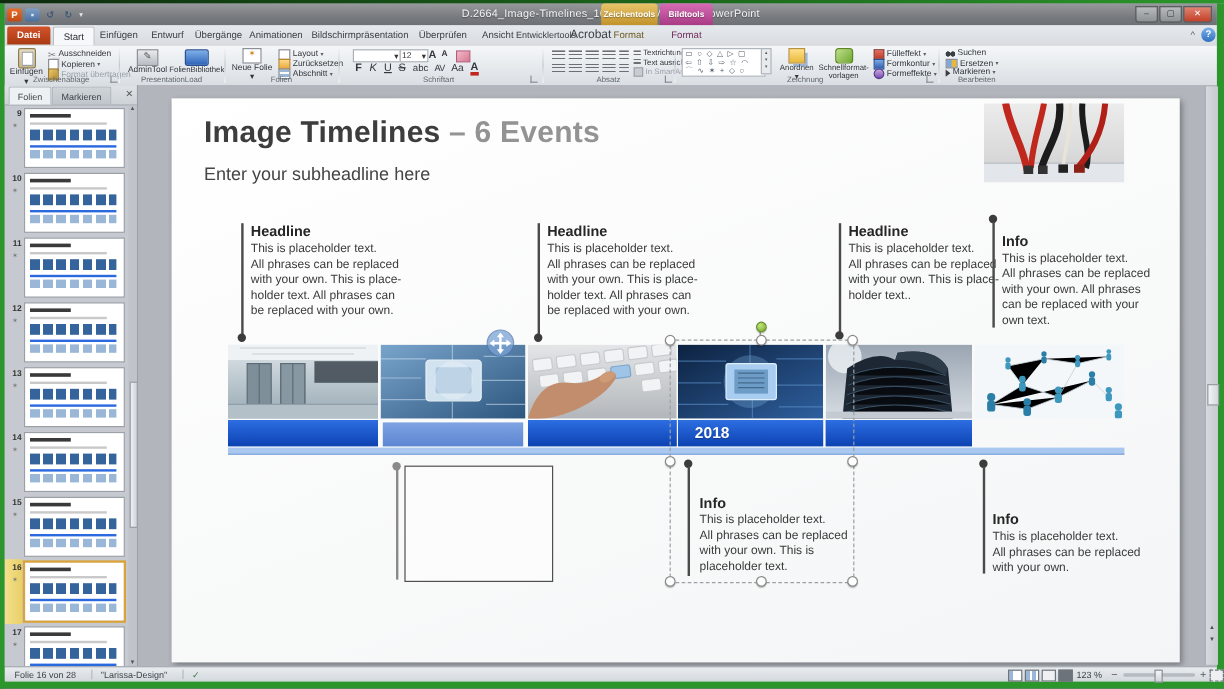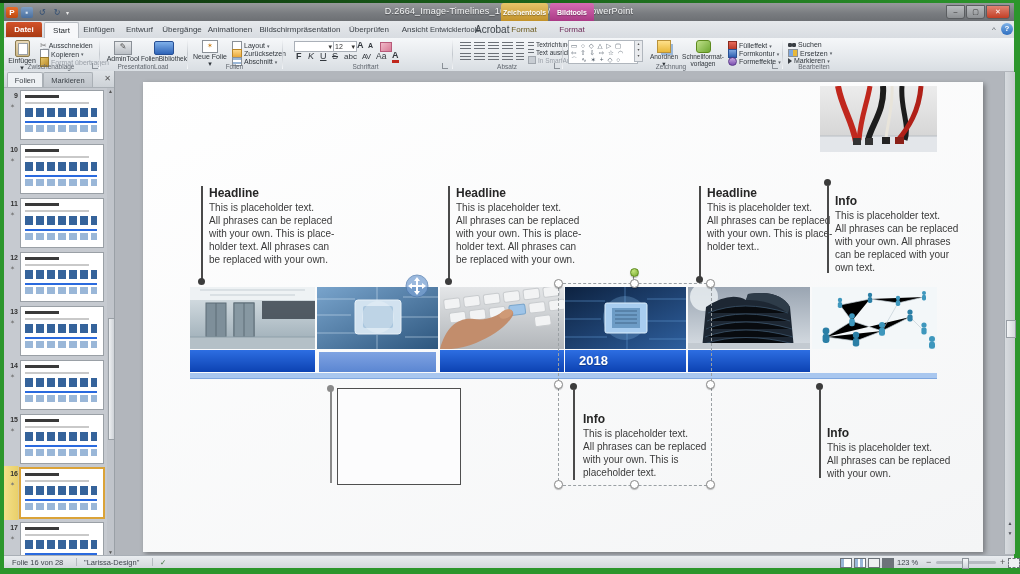--- a/index.html
+++ b/index.html
@@ -395,20 +395,22 @@
       </div>
       <div class="p sbscroll">
         <div class="p sarrow" style="top:0;">▲</div>
         <div class="p sbthumb"></div>
         <div class="p sarrow" style="bottom:0;">▼</div>
       </div>
     </div>
 
     <div class="p slide">
 
+      <div class="p stitle"><span>Image Timelines</span><span class="suffix"> – 6 Events</span></div>
+      <div class="p ssub">Enter your subheadline here</div>
 
       <div class="p tl-img" style="left:677px;top:4px;width:117px;height:66px;">
         <svg width="117" height="66" viewBox="0 0 117 66">
           <defs>
               <linearGradient id="gcab" x1="0" y1="0" x2="0" y2="1">
                 <stop offset="0" stop-color="#ececec"></stop>
                 <stop offset="1" stop-color="#cfcfcf"></stop>
               </linearGradient>
             </defs>
           <rect width="117" height="66" fill="url(#gcab)"></rect>

